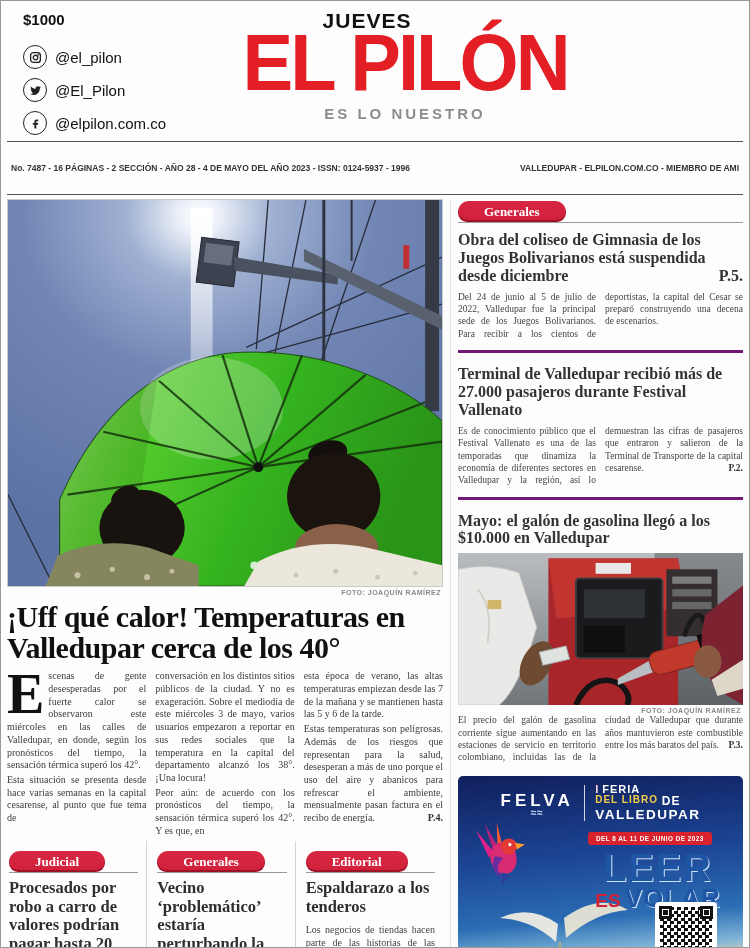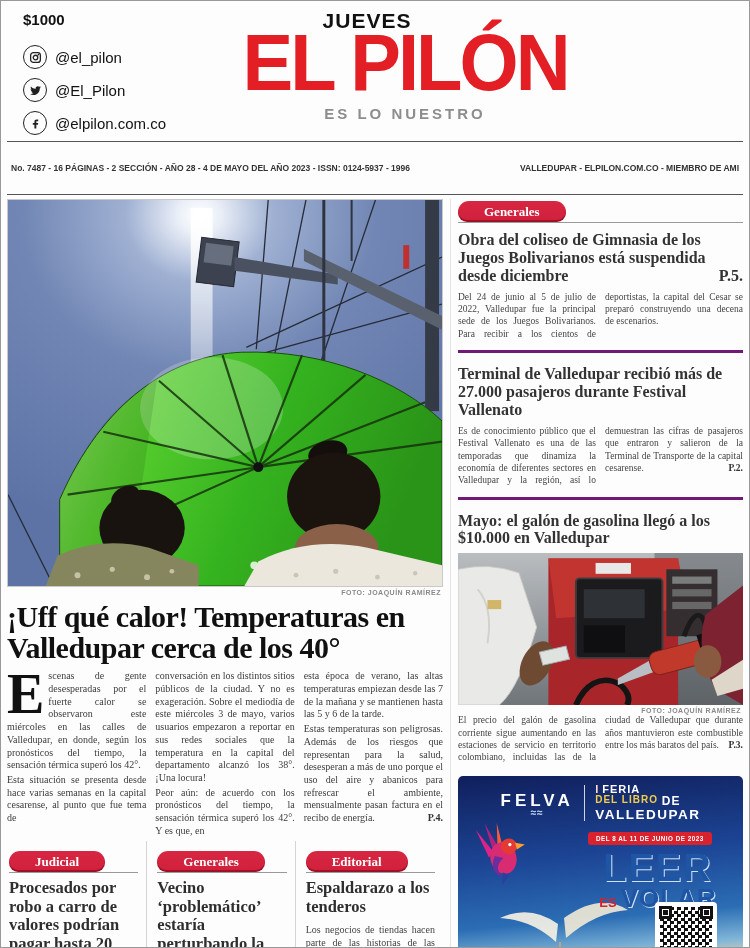--- a/index.html
+++ b/index.html
@@ -75,21 +75,21 @@
   .feria .l2{font-weight:800;font-size:10px;color:#f2cd49;letter-spacing:1px;}
   .feria .l2 b{color:#fff;font-size:12px;vertical-align:top;}
   .feria .l3{font-weight:800;font-size:13.5px;letter-spacing:1.5px;}
   .adbadge{position:absolute;top:56px;left:130px;background:#d8232f;color:#fff;
            font:700 6.3px "Liberation Sans",sans-serif;padding:3px 8px;border-radius:3px;
            letter-spacing:.5px;}
   .slogan{position:absolute;top:74px;right:6px;width:158px;text-align:center;
           font-family:"Liberation Sans",sans-serif;line-height:.95;}
   .slogan .leer{font-size:38px;font-weight:800;color:#1e55a4;letter-spacing:2px;
                 text-shadow:1px 1px 0 #cfe2f4;}
-  .slogan .es{font-size:13px;font-weight:800;color:#d02436;margin-right:4px;}
+  .slogan .es{font-size:19px;font-weight:800;color:#d02436;margin-right:4px;}
   .slogan .volar{font-size:26px;font-weight:800;color:#1e55a4;letter-spacing:1px;
                 text-shadow:1px 1px 0 #cfe2f4;}
   .parrot{position:absolute;left:16px;top:44px;width:58px;height:64px;}
   .book{position:absolute;left:2px;top:108px;width:200px;height:158px;}
   .qr{position:absolute;right:26px;top:126px;width:62px;height:62px;background:#fff;
       border-radius:4px;padding:5px;box-sizing:border-box;}
   .qrpat{position:relative;width:100%;height:100%;
       background:repeating-conic-gradient(#111 0% 25%,#fff 0% 50%) 0 0/7px 7px;}
   .fp{position:absolute;width:13px;height:13px;border:3px solid #111;background:#fff;box-sizing:border-box;}
   .fp::after{content:"";position:absolute;inset:1px;background:#111;}

